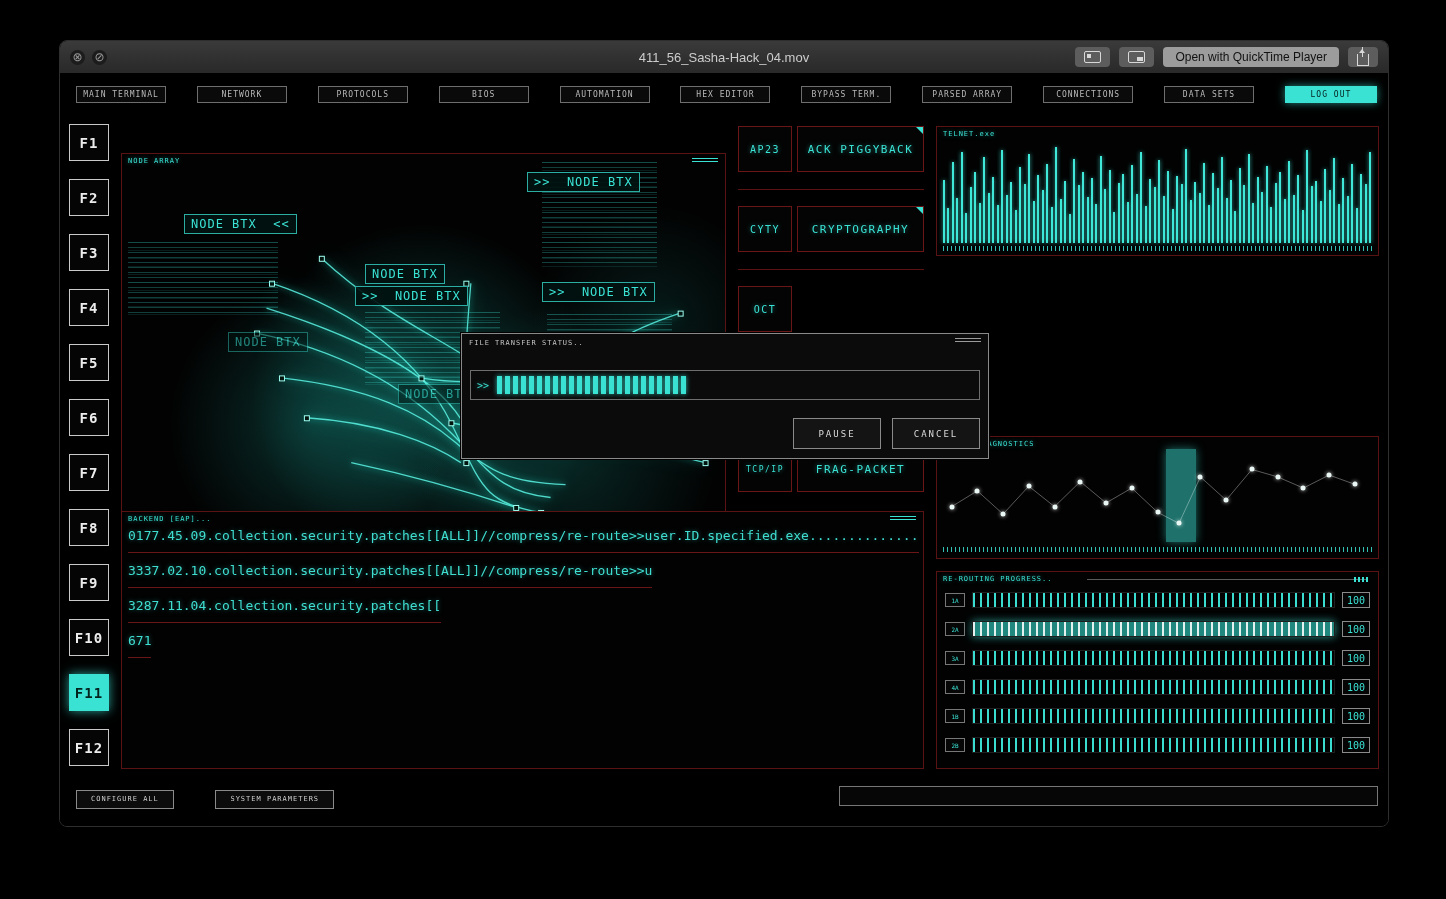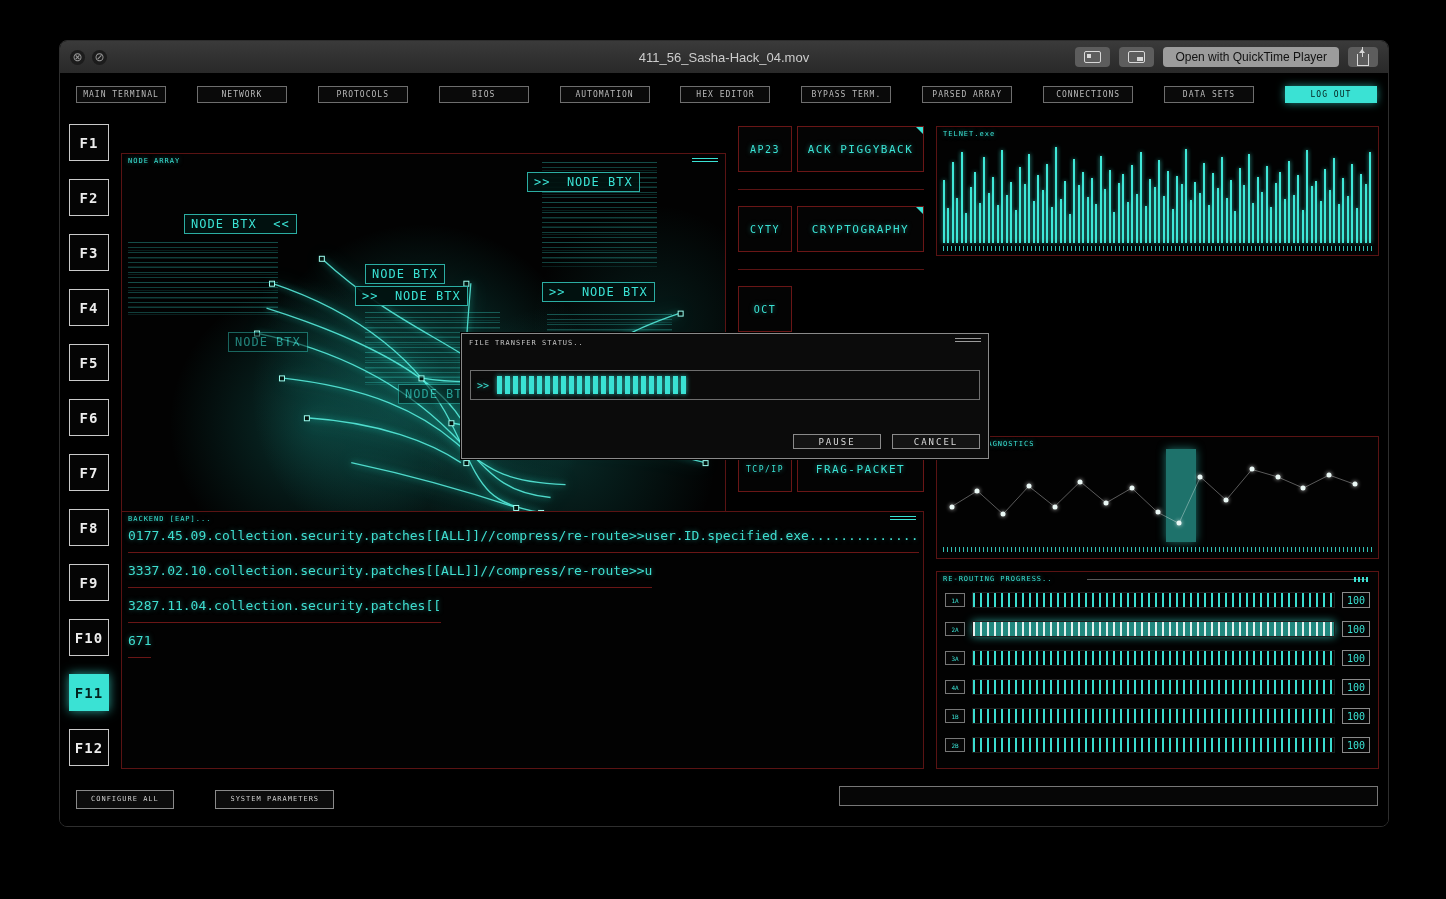--- a/index.html
+++ b/index.html
@@ -119,21 +119,21 @@
   
   .modal{position:absolute;left:401px;top:260px;width:528px;height:126px;background:#0b0b0b;
     border:1px solid #8a8a8a;z-index:60;box-sizing:border-box;box-shadow:0 0 0 1px #000;}
   .mtitle{position:absolute;top:5px;left:7px;font-size:7px;letter-spacing:1px;color:#c5c5c5;}
   .mprog{position:absolute;left:8px;right:8px;top:36px;height:30px;border:1px solid #6e6e6e;
     display:flex;align-items:center;padding-left:6px;box-sizing:border-box;}
   .mprompt{color:var(--cyan);font-size:10px;margin-right:8px;}
   .msegs{display:flex;gap:3px;align-items:center;}
   .seg{width:5px;height:18px;background:var(--cyan);box-shadow:0 0 5px rgba(58,226,212,.8);}
   .mbtns{position:absolute;right:8px;bottom:9px;display:flex;}
-  .mbtn{width:88px;height:15px;border:1px solid #8a8a8a;color:#dadada;font-size:9px;letter-spacing:2px;
+  .mbtn{width:88px;height:31px;border:1px solid #8a8a8a;color:#dadada;font-size:9px;letter-spacing:2px;
     display:flex;align-items:center;justify-content:center;background:#141414;margin-left:11px;box-sizing:border-box;}
   
   .footer{position:absolute;left:16px;right:10px;top:713px;height:24px;}
   .fbtn{height:17px;border:1px solid #8a8a8a;color:#cfcfcf;font-size:7px;letter-spacing:1px;
     display:inline-flex;align-items:center;justify-content:center;padding:0 14px;background:#0c0c0c;margin-right:32px;}
   .cmd{position:absolute;right:0;top:0;width:539px;height:20px;border:1px solid #777;background:#060606;box-sizing:border-box;}
 </style>
 </head>
 <body>
 

